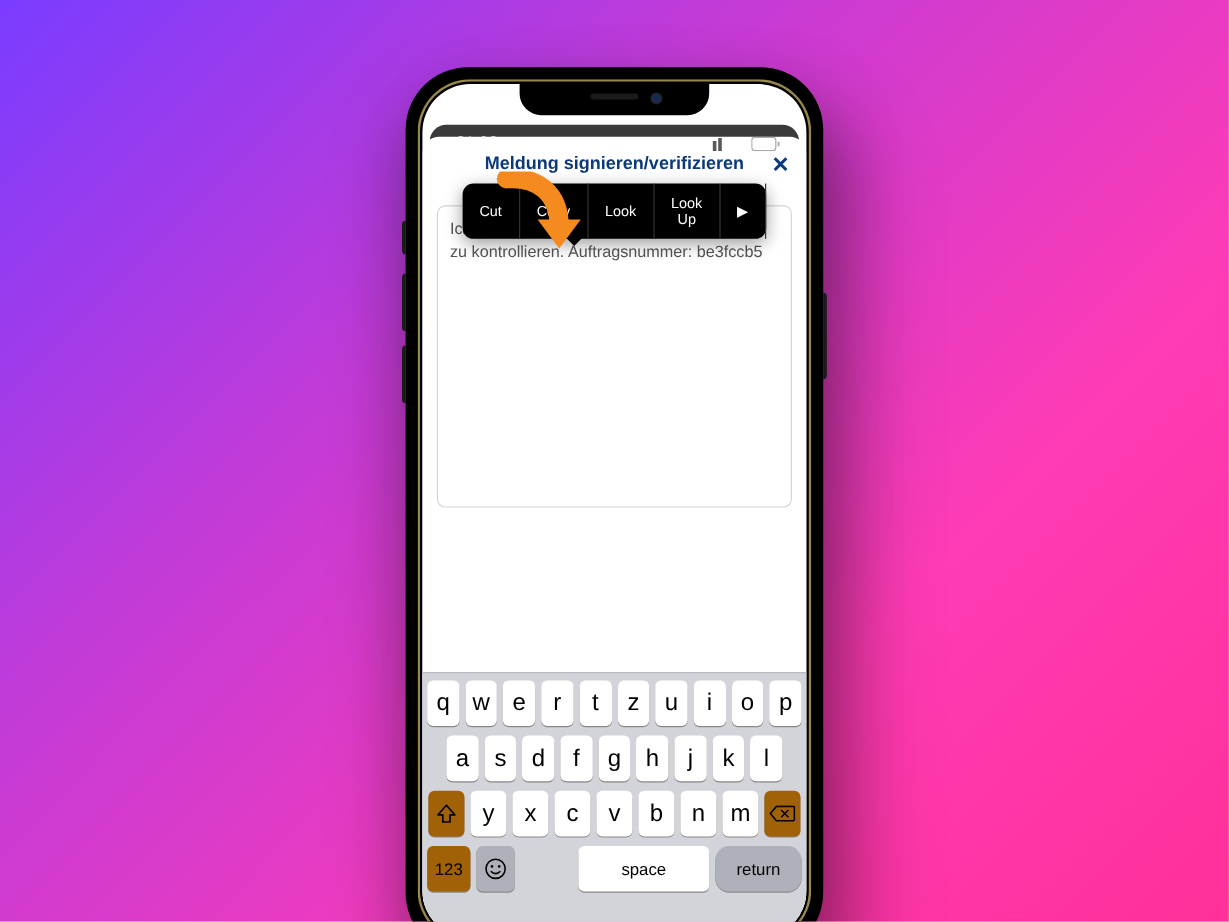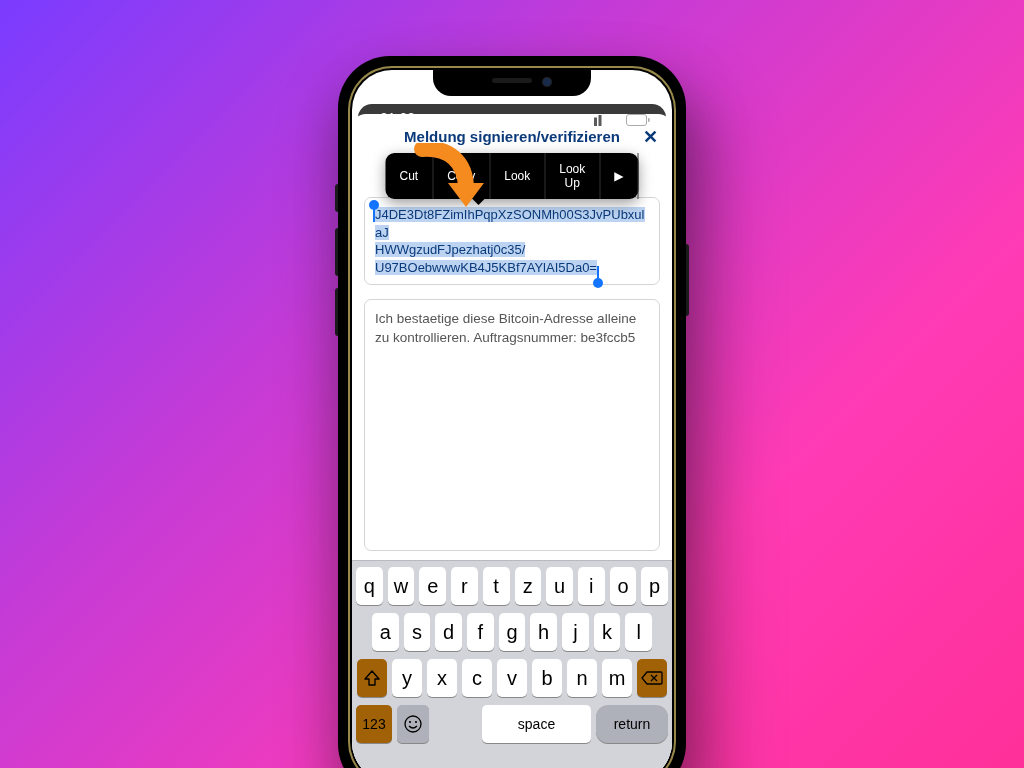--- a/index.html
+++ b/index.html
@@ -188,27 +188,20 @@
 
           <div class="edit-menu">
             <button>Cut</button>
             <button>Copy</button>
             <button>Look</button>
             <button>Look Up</button>
             <button>▶</button>
             <div class="tail"></div>
           </div>
 
-          <div class="sig-box">
-            <span class="handle start"></span>
-            <span class="sel">J4DE3Dt8FZimIhPqpXzSONMh00S3JvPUbxulaJ</span><br>
-            <span class="sel">HWWgzudFJpezhatj0c35/</span><br>
-            <span class="sel">U97BOebwwwKB4J5KBf7AYlAI5Da0=</span>
-            <span class="handle end"></span>
-          </div>
 
           <div class="msg-box">
             <span>Ich bestaetige diese Bitcoin-Adresse alleine zu kontrollieren. Auftragsnummer: be3fccb5</span>
           </div>
         </div>
 
         <div class="keyboard">
           <div class="krow r1">
             <div class="key">q</div>
             <div class="key">w</div>

